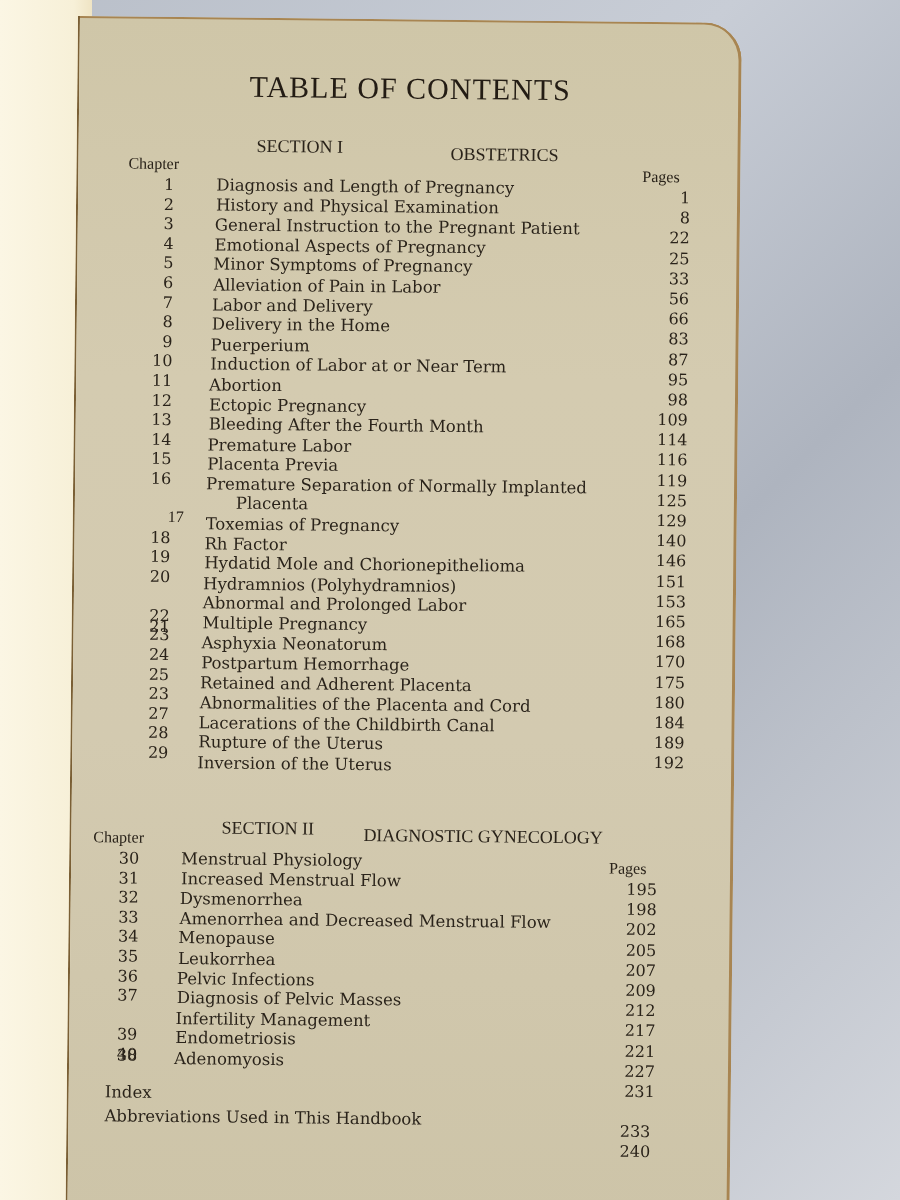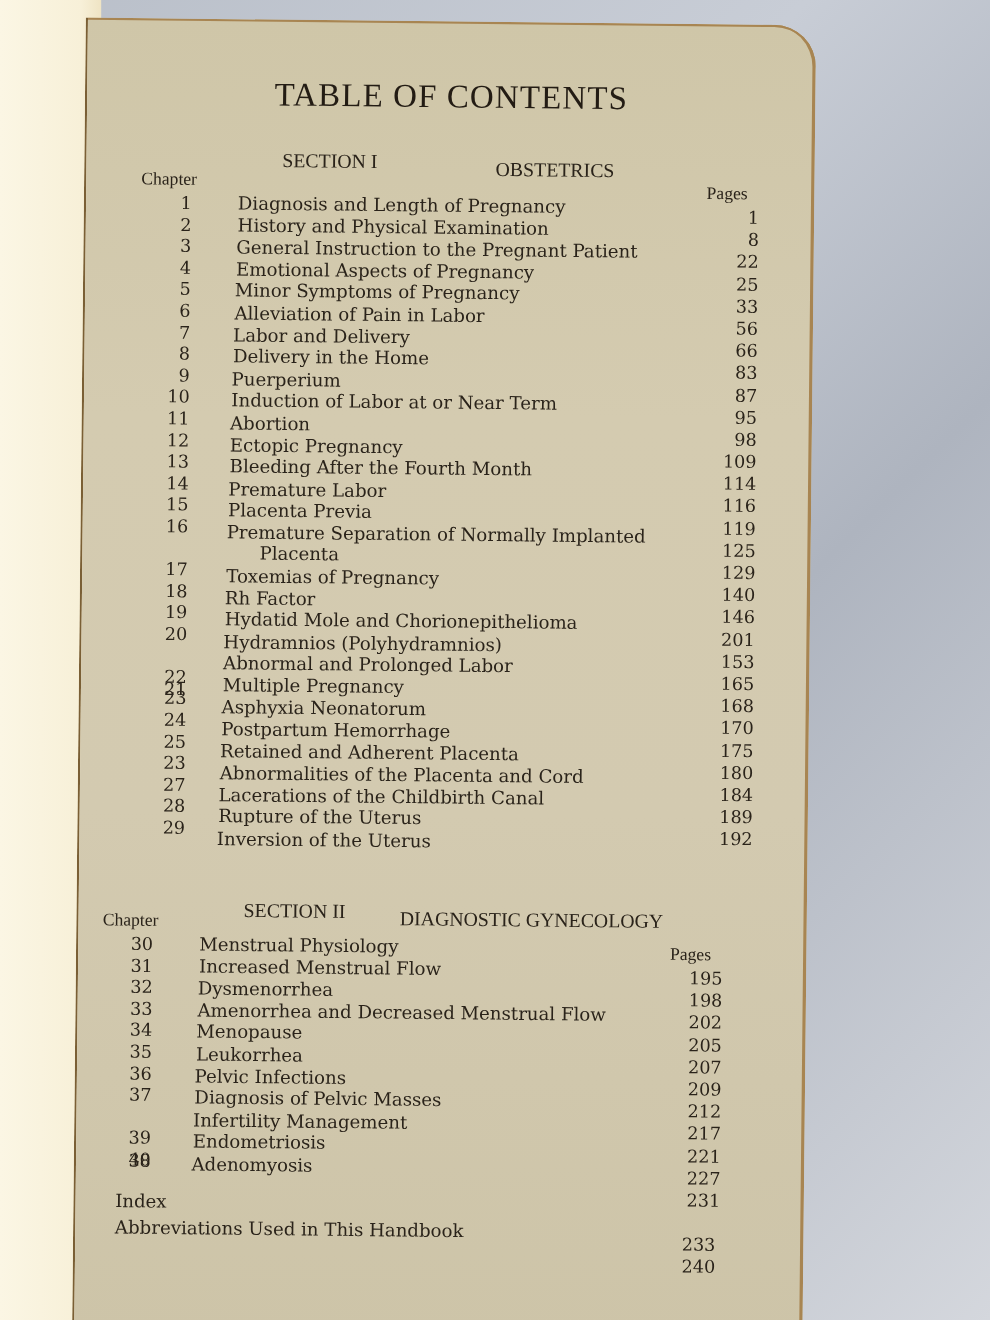--- a/index.html
+++ b/index.html
@@ -110,21 +110,21 @@
       </div>
       <div class="row">
         <span class="num" style="left: 0px;">15</span>
         <span class="ttl" style="left: 76px; top: 5px;"><span>Placenta Previa</span></span>
       </div>
       <div class="row" style="height: 39px;">
         <span class="num" style="left: 0px;">16</span>
         <span class="ttl" style="left: 75px; top: 5px;"><span>Premature Separation of Normally Implanted</span><span class="cont">Placenta</span></span>
       </div>
       <div class="row">
-        <span class="num" style="left: 0px;">17</span>
+        <span class="num" style="left: 13px; font-family: Liberation Serif, serif;">17</span>
         <span class="ttl" style="left: 75px; top: 6px;"><span>Toxemias of Pregnancy</span></span>
       </div>
       <div class="row">
         <span class="num" style="left: 0px;">18</span>
         <span class="ttl" style="left: 74px; top: 6px;"><span>Rh Factor</span></span>
       </div>
       <div class="row">
         <span class="num" style="left: 0px;">19</span>
         <span class="ttl" style="left: 74px; top: 6px;"><span>Hydatid Mole and Chorionepithelioma</span></span>
       </div>
@@ -182,21 +182,21 @@
       <div class="pg">95</div>
       <div class="pg">98</div>
       <div class="pg">109</div>
       <div class="pg">114</div>
       <div class="pg">116</div>
       <div class="pg">119</div>
       <div class="pg">125</div>
       <div class="pg">129</div>
       <div class="pg">140</div>
       <div class="pg">146</div>
-      <div class="pg">201</div>
+      <div class="pg">151</div>
       <div class="pg">153</div>
       <div class="pg">165</div>
       <div class="pg">168</div>
       <div class="pg">170</div>
       <div class="pg">175</div>
       <div class="pg">180</div>
       <div class="pg">184</div>
       <div class="pg">189</div>
       <div class="pg">192</div>
     </div>

